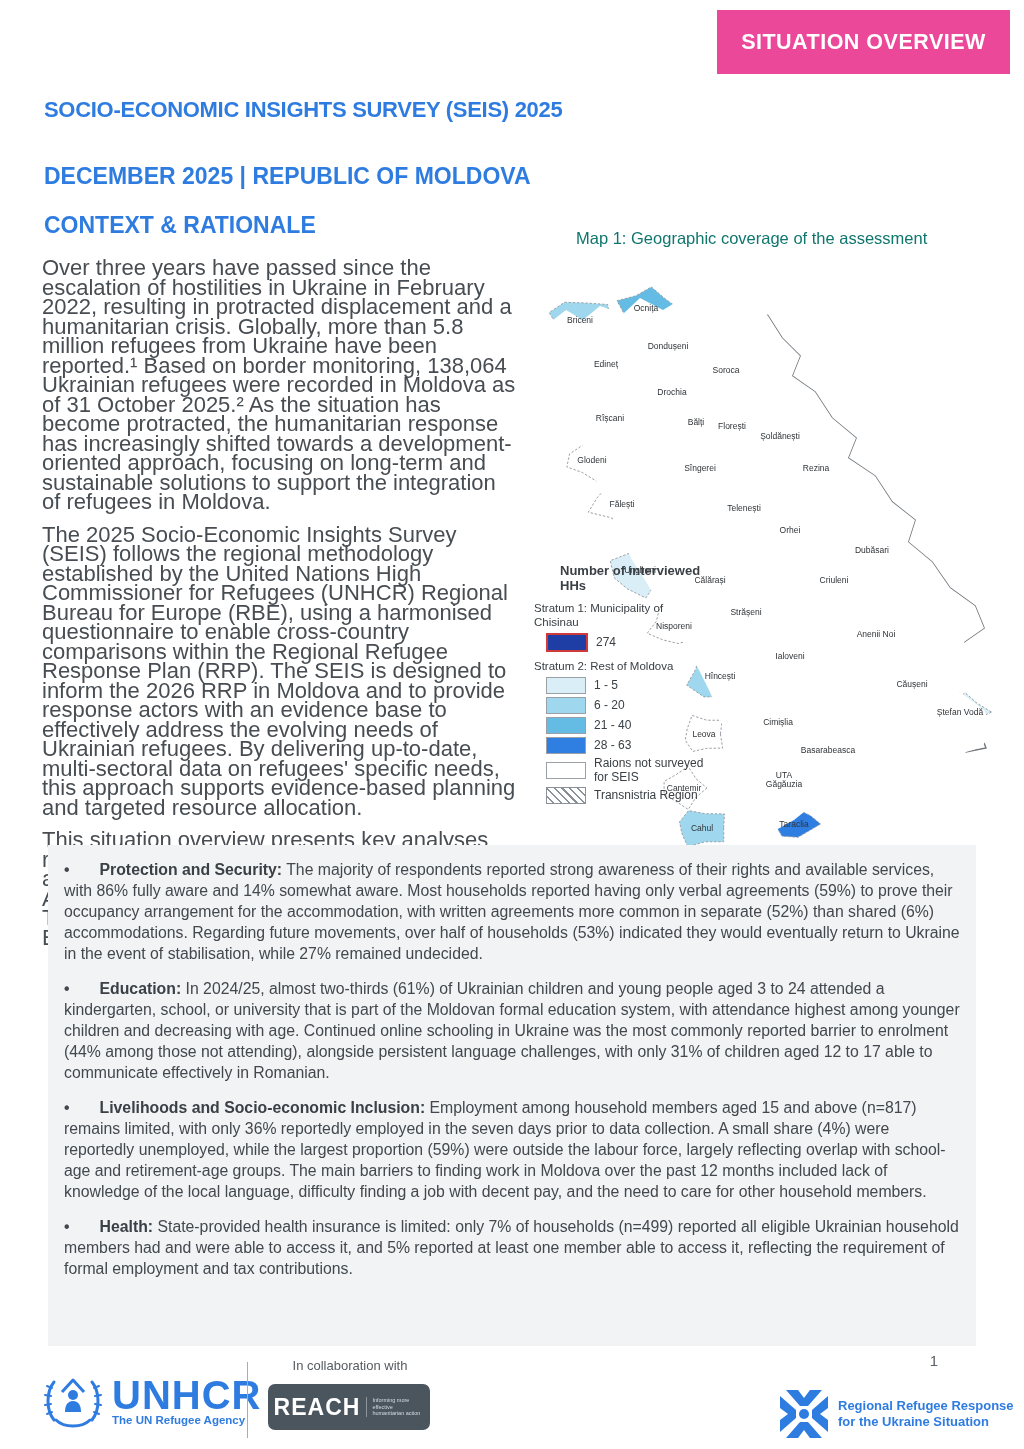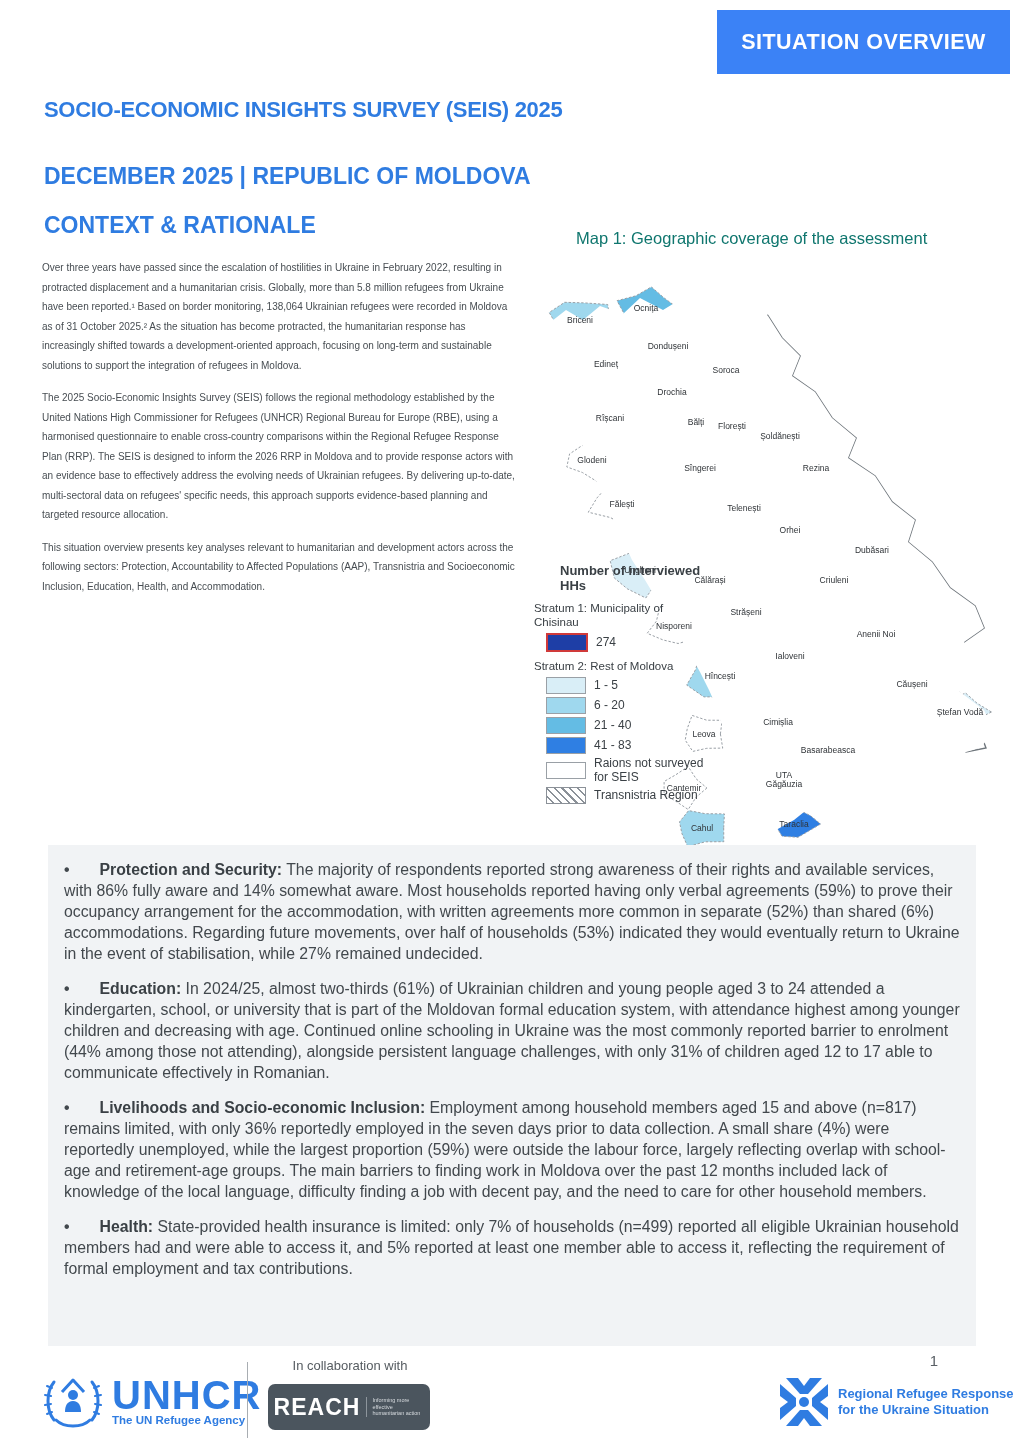--- a/index.html
+++ b/index.html
@@ -1,25 +1,25 @@
 <!DOCTYPE html>
 <html><head>
 <meta charset="utf-8">
 <style>
   html,body{margin:0;padding:0;background:#e8e8e8;}
   .page{position:relative;width:1024px;height:1449px;background:#ffffff;margin:0 auto;
         font-family:"Liberation Sans",sans-serif;color:#454b50;overflow:hidden;}
-  .banner{position:absolute;top:10px;left:717px;width:293px;height:64px;background:#3b82f6;
+  .banner{position:absolute;top:10px;left:717px;width:293px;height:64px;background:#ec4899;
           display:flex;align-items:center;justify-content:center;}
   .banner span{color:#fff;font-weight:bold;font-size:21.5px;letter-spacing:.5px;}
   .h1{position:absolute;left:44px;top:97px;width:900px;color:#2f7ce1;font-weight:bold;
       font-size:22px;letter-spacing:-.3px;}
   .h2{position:absolute;left:44px;top:163px;width:700px;color:#2f7ce1;font-weight:bold;font-size:23px;}
   .h3{position:absolute;left:44px;top:212px;width:500px;color:#2f7ce1;font-weight:bold;font-size:23px;}
-  .bodycol{position:absolute;left:42px;top:258px;width:478px;font-size:10px;line-height:19.5px;
+  .bodycol{position:absolute;left:42px;top:258px;width:478px;font-size:22px;line-height:19.5px;
            color:#474d52;}
   .bodycol p{margin:0 0 13px 0;}
   .map-title{position:absolute;left:536px;top:229px;width:460px;font-size:16.5px;font-weight:normal;color:#0f766e;margin-left:40px;}
   .map-fig{position:absolute;left:528px;top:280px;width:480px;height:566px;}
   .legend{position:absolute;left:6px;top:283px;width:176px;font-size:12px;color:#3a4045;line-height:14px;}
   .legend .ltitle{font-weight:bold;font-size:13px;line-height:15px;margin:0 0 8px 26px;}
   .legend .stratum{margin:7px 0 4px 0;font-size:11.5px;}
   .lrow{display:flex;align-items:center;margin:3px 0;}
   .lsw{width:38px;height:15px;margin:0 8px 0 12px;border:1px solid #9aa0a6;flex:0 0 auto;}
   .lsw.s1{border:2.5px solid #d03a3a;}
@@ -38,21 +38,21 @@
   .unhcr .wordmark{margin-left:6px;}
   .unhcr .wordmark .big{font-size:40px;font-weight:bold;color:#2f7ce1;letter-spacing:1px;line-height:38px;}
   .unhcr .wordmark .tag{font-size:11.5px;font-weight:bold;color:#2f7ce1;margin-top:0px;}
   .vdiv{position:absolute;left:247px;top:12px;width:1px;height:76px;background:#a8adb2;}
   .collab{position:absolute;left:268px;top:8px;width:164px;text-align:center;font-size:13px;color:#555b60;}
   .reachbox{position:absolute;left:268px;top:34px;width:162px;height:46px;background:#4b555e;
             display:flex;align-items:center;justify-content:center;border-radius:7px;}
   .reachbox .rname{color:#fff;font-weight:bold;font-size:23px;letter-spacing:1px;}
   .reachbox .rtag{color:#d7dbdf;font-size:5.5px;line-height:6.5px;margin-left:6px;width:52px;
                   border-left:1px solid #8d959c;padding-left:5px;}
-  .rrr{position:absolute;left:778px;top:26px;display:flex;align-items:center;}
+  .rrr{position:absolute;left:778px;top:38px;display:flex;align-items:center;}
   .rrr .rrrtxt{margin-left:8px;color:#2f7ce1;font-size:13px;font-weight:bold;line-height:16px;}
   svg text{font-family:"Liberation Sans",sans-serif;}
 </style>
 </head>
 <body>
 
 <div class="page">
 
   <div class="banner">
     <span>SITUATION OVERVIEW</span>
@@ -186,21 +186,21 @@
       <div class="lrow">
         <span class="lsw" id="sw-c2" style="background: rgb(159, 216, 238);"></span>
         <span class="ltxt">6 - 20</span>
       </div>
       <div class="lrow">
         <span class="lsw" id="sw-c3" style="background: rgb(100, 188, 228);"></span>
         <span class="ltxt">21 - 40</span>
       </div>
       <div class="lrow">
         <span class="lsw" id="sw-c4" style="background: rgb(47, 127, 227);"></span>
-        <span class="ltxt">41 - 83</span>
+        <span class="ltxt">28 - 63</span>
       </div>
       <div class="lrow">
         <span class="lsw" style="background:#fff"></span>
         <span class="ltxt">Raions not surveyed for SEIS</span>
       </div>
       <div class="lrow">
         <span class="lsw hatch"></span>
         <span class="ltxt">Transnistria Region</span>
       </div>
     </div>

